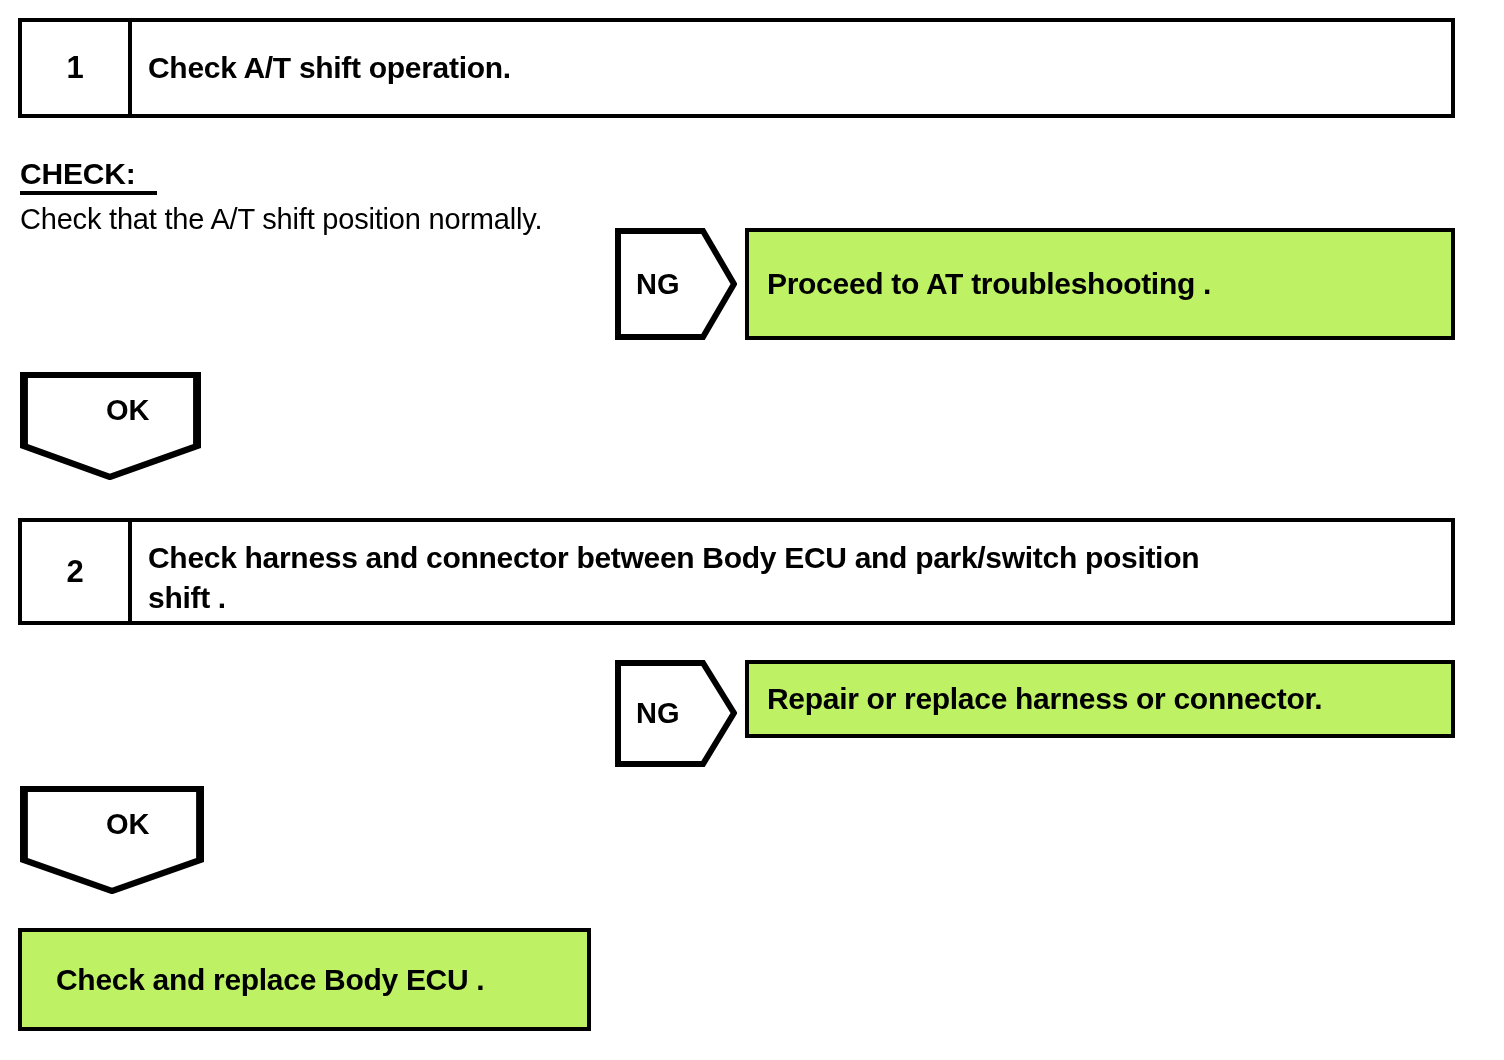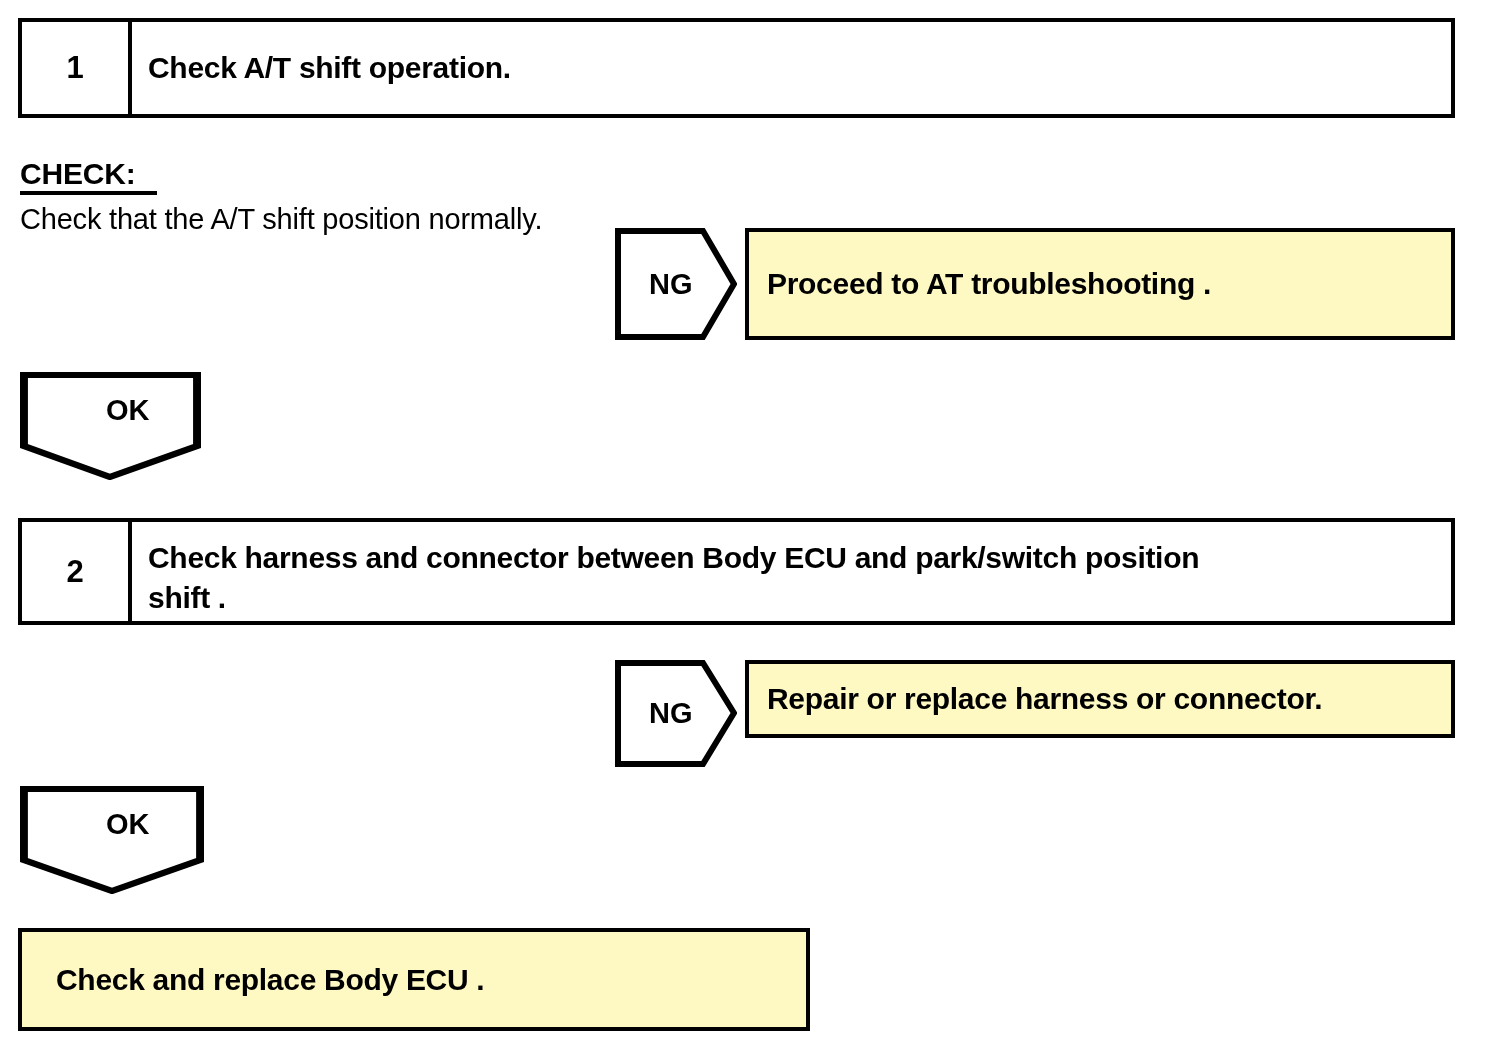--- a/index.html
+++ b/index.html
@@ -59,21 +59,21 @@
   }
   .step-text.center {
     align-items: center;
     padding-top: 0;
   }
 
   
   .result-box {
     position: absolute;
     border: 4px solid #000;
-    background: #fef9c3;
+    background: #bef264;
     box-sizing: border-box;
     display: flex;
     align-items: center;
     padding-left: 18px;
     font-size: 30px;
     font-weight: bold;
     letter-spacing: -0.3px;
   }
 
   
@@ -111,21 +111,21 @@
     width: 100%;
     height: 100%;
     display: block;
   }
   .ng-label {
     position: relative;
     z-index: 2;
     font-size: 29px;
     font-weight: bold;
     letter-spacing: 0px;
-    margin-left: 34px;
+    margin-left: 21px;
   }
 
   
   .ok-arrow {
     position: absolute;
     padding-left: 44px;
   }
   .ok-label {
     position: relative;
     z-index: 2;
@@ -191,17 +191,17 @@
     <span>Repair or replace harness or connector.</span>
   </div>
 
   <div class="ok-arrow" style="left:20px; top:786px; width:140px; height:108px;">
     <svg viewBox="0 0 140 108" preserveAspectRatio="none">
       <polygon points="3,3 137,3 137,74 70,105 3,74" fill="#ffffff" stroke="#000000" stroke-width="6"></polygon>
     </svg>
     <span class="ok-label">OK</span>
   </div>
 
-  <div class="result-box" style="left:18px; top:928px; width:792px; height:103px; padding-left:34px;">
+  <div class="result-box" style="left:18px; top:928px; width:573px; height:103px; padding-left:34px;">
     <span>Check and replace Body ECU .</span>
   </div>
 
 </div>
 
 </body></html>

